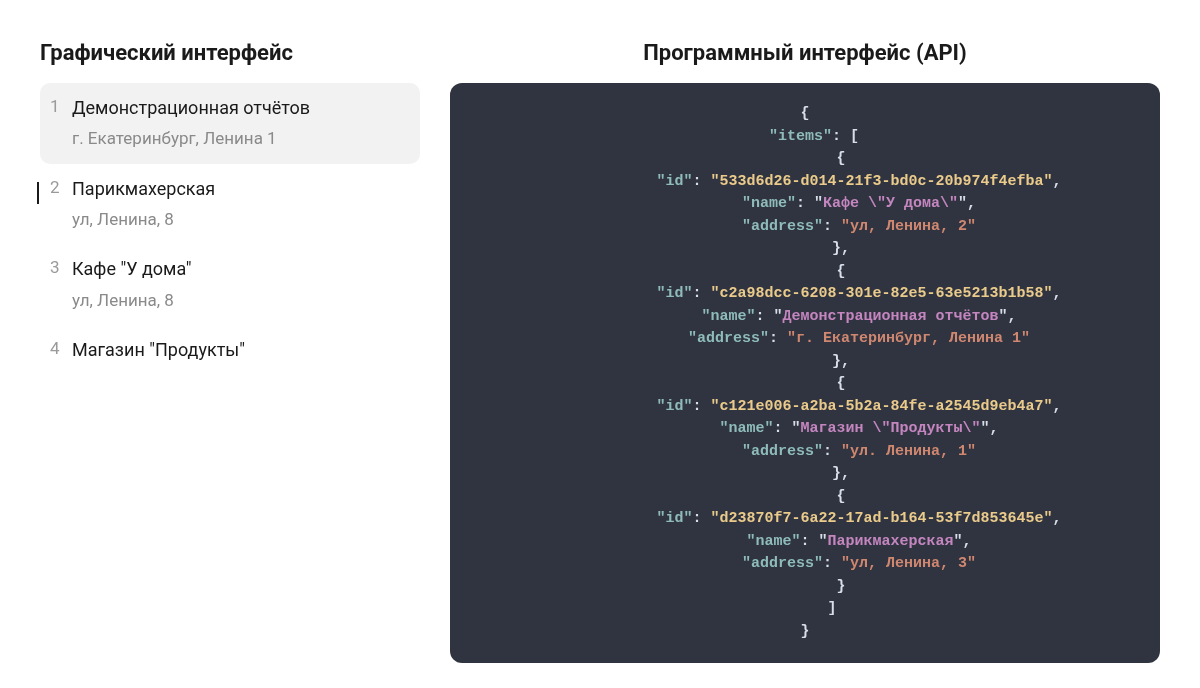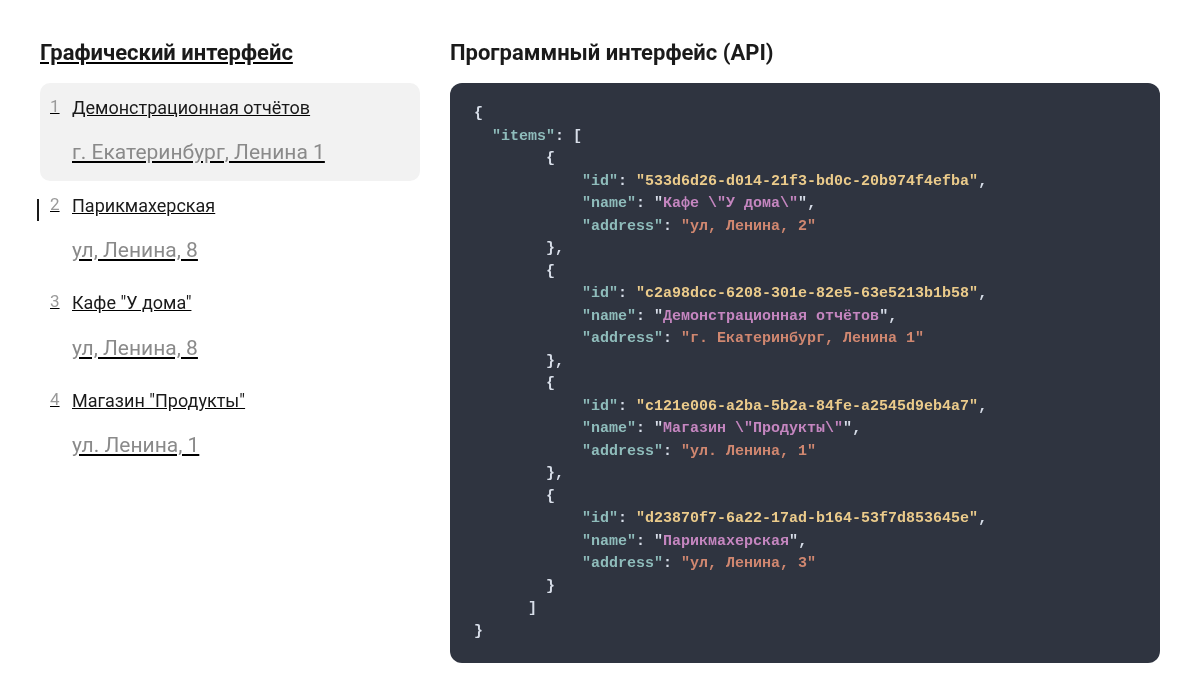--- a/index.html
+++ b/index.html
@@ -8,24 +8,24 @@
     background: #fff;
     width: 1200px;
     height: 688px;
     padding: 40px 40px 40px 40px;
     display: flex;
     gap: 30px;
   }
   .left {
     width: 380px;
     flex-shrink: 0;
-    text-decoration: underline;
   }
   .right {
     flex: 1;
+    text-align: center;
   }
   h2.section-title {
     font-size: 22px;
     font-weight: 700;
     color: #1a1a1a;
     margin-bottom: 18px;
   }
   .list {
     display: flex;
     flex-direction: column;
@@ -50,24 +50,24 @@
   }
   .list-item .body {
     flex: 1;
   }
   .list-item .name {
     font-size: 18px;
     color: #1a1a1a;
     line-height: 1.4;
   }
   .list-item .addr {
-    font-size: 21px;
+    font-size: 17px;
     color: #8a8a8a;
     line-height: 1.5;
-    margin-top: 17px;
+    margin-top: 6px;
   }
   .cursor-mark {
     position: absolute;
     left: -3px;
     top: 18px;
     width: 2px;
     height: 22px;
     background: #1a1a1a;
   }
   .code-block {
@@ -114,21 +114,20 @@
         <div class="num">3</div>
         <div class="body">
           <div class="name">Кафе "У дома"</div>
           <div class="addr">ул, Ленина, 8</div>
         </div>
       </div>
       <div class="list-item">
         <div class="num">4</div>
         <div class="body">
           <div class="name">Магазин "Продукты"</div>
-          <div class="addr">ул. Ленина, 1</div>
         </div>
       </div>
     </div>
 </div>
 
 <div class="right">
   <h2 class="section-title">Программный интерфейс (API)</h2>
   <div class="code-block" id="code">
       <div class="code-line"><span class="punct">{</span></div>
       <div class="code-line"><span class="punct">  </span><span class="key">"items"</span><span class="punct">: [</span></div>

